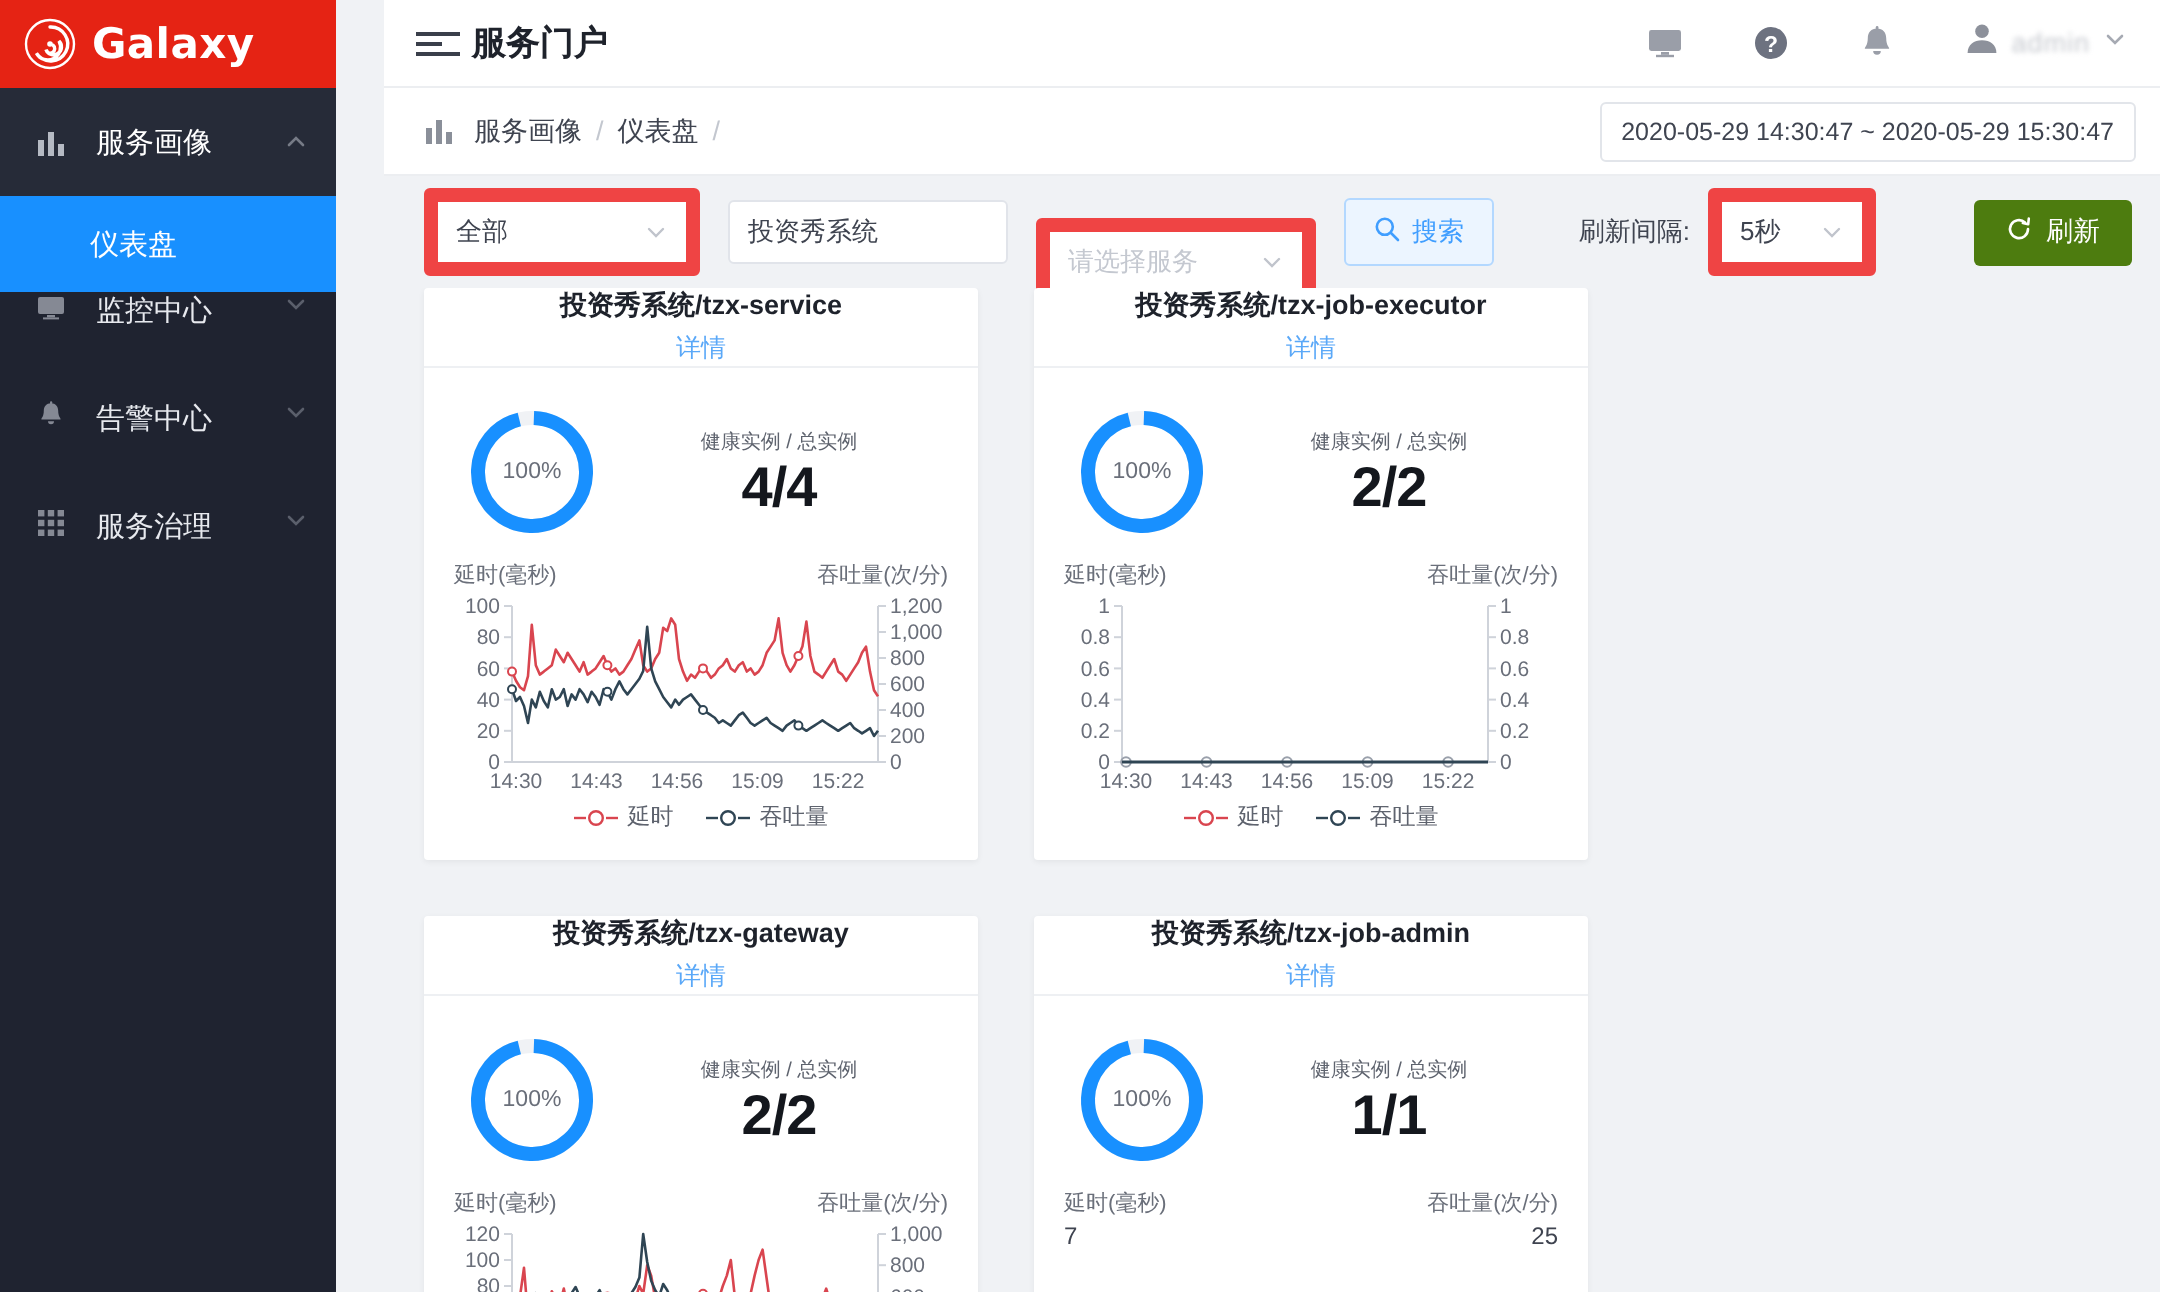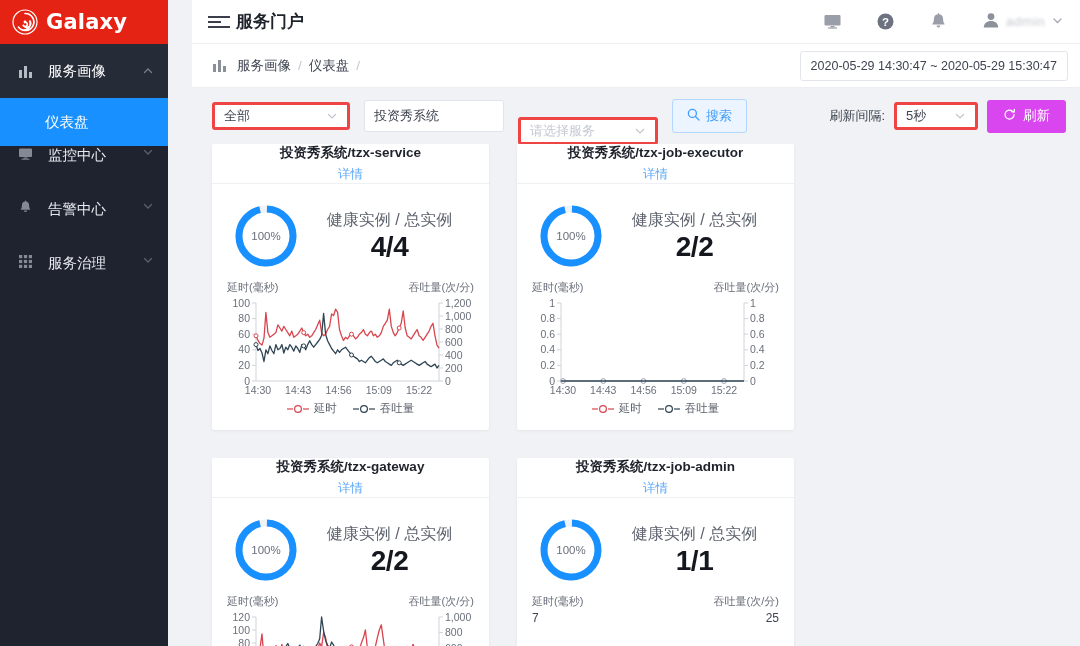--- a/index.html
+++ b/index.html
@@ -78,44 +78,44 @@
     margin-left: auto; height: 30px; min-width: 265px;
     background: #fff; border: 1px solid #e2e5ea; border-radius: 3px;
     display: flex; align-items: center; justify-content: center;
     font-size: 12.5px; color: #3f4450; padding: 0 10px; cursor: pointer;
   }
 
   .filterbar {
     height: 56px; display: flex; align-items: center; padding: 0 14px 0 20px; gap: 14px;
   }
   .fselect {
-    height: 28px; width: 138px; background: #fff; border: 3px solid #ef4444;
+    height: 44px; width: 138px; background: #fff; border: 7px solid #ef4444;
     border-radius: 3px; display: flex; align-items: center;
     padding: 0 9px; font-size: 13px; color: #3f4450; cursor: pointer;
   }
   .fselect.wide { width: 140px; margin-top: 30px; }
   .fselect .val { flex: 1; overflow: hidden; white-space: nowrap; }
   .fselect .ph { flex: 1; color: #c4c8d0; }
   .fselect .cv { color: #c0c4cc; display: inline-flex; }
   .finput {
     height: 32px; width: 140px; background: #fff; border: 1px solid #e1e4ea;
     border-radius: 3px; display: flex; align-items: center;
     padding: 0 9px; font-size: 13px; color: #3f4450;
   }
   .searchbtn {
     height: 32px; padding: 16px 14px; background: #ecf5ff; border: 1px solid #b3d8ff;
     border-radius: 3px; color: #409eff; font-size: 13px;
     display: flex; align-items: center; gap: 6px; cursor: pointer;
   }
   .refresh-wrap { margin-left: auto; display: flex; align-items: center; gap: 9px; }
   .refresh-label { font-size: 13px; color: #3f4450; }
   .refreshbtn {
-    height: 33px; padding: 0 16px; background: #d946ef; border: none;
+    height: 33px; padding: 0 16px; background: #4d7c0f; border: none;
     border-radius: 3px; color: #fff; font-size: 13.5px;
-    display: flex; align-items: center; gap: 7px; cursor: pointer;
+    display: flex; align-items: center; gap: 7px; cursor: pointer; margin-left: 40px;
   }
 
   
   .grid {
     flex: 1; overflow: hidden;
     padding: 0 14px 0 20px;
     display: flex; flex-wrap: wrap; gap: 28px 28px; align-content: flex-start;
   }
   .card {
     width: 277px; background: #fff; border-radius: 2px;
@@ -131,21 +131,21 @@
   .card-body { padding: 10px 13px 8px 13px; }
 
   .stat-row { display: flex; align-items: center; height: 84px; }
   .gauge { width: 66px; height: 66px; position: relative; margin-left: 8px; flex: none; }
   .gauge svg { display: block; }
   .gauge-label {
     position: absolute; inset: 0; display: flex; align-items: center; justify-content: center;
     font-size: 11.5px; color: #6a6f7a;
   }
   .stat-main { flex: 1; text-align: center; padding-left: 4px; }
-  .stat-cap { font-size: 16px; color: #5e636e; margin-bottom: 1px; }
+  .stat-cap { font-size: 10px; color: #5e636e; margin-bottom: 1px; }
   .stat-val { font-size: 28px; font-weight: 700; color: #14171d; line-height: 1.05; letter-spacing: -.5px; }
 
   .axis-caps { display: flex; justify-content: space-between; font-size: 11px; color: #6a6f7a; padding: 2px 2px 0 2px; }
 
   .chartbox { position: relative; }
   .chartbox svg { display: block; }
   .legend {
     display: flex; justify-content: center; align-items: center; gap: 16px;
     font-size: 11.5px; color: #5e636e; padding-bottom: 6px; margin-top: -2px;
   }

